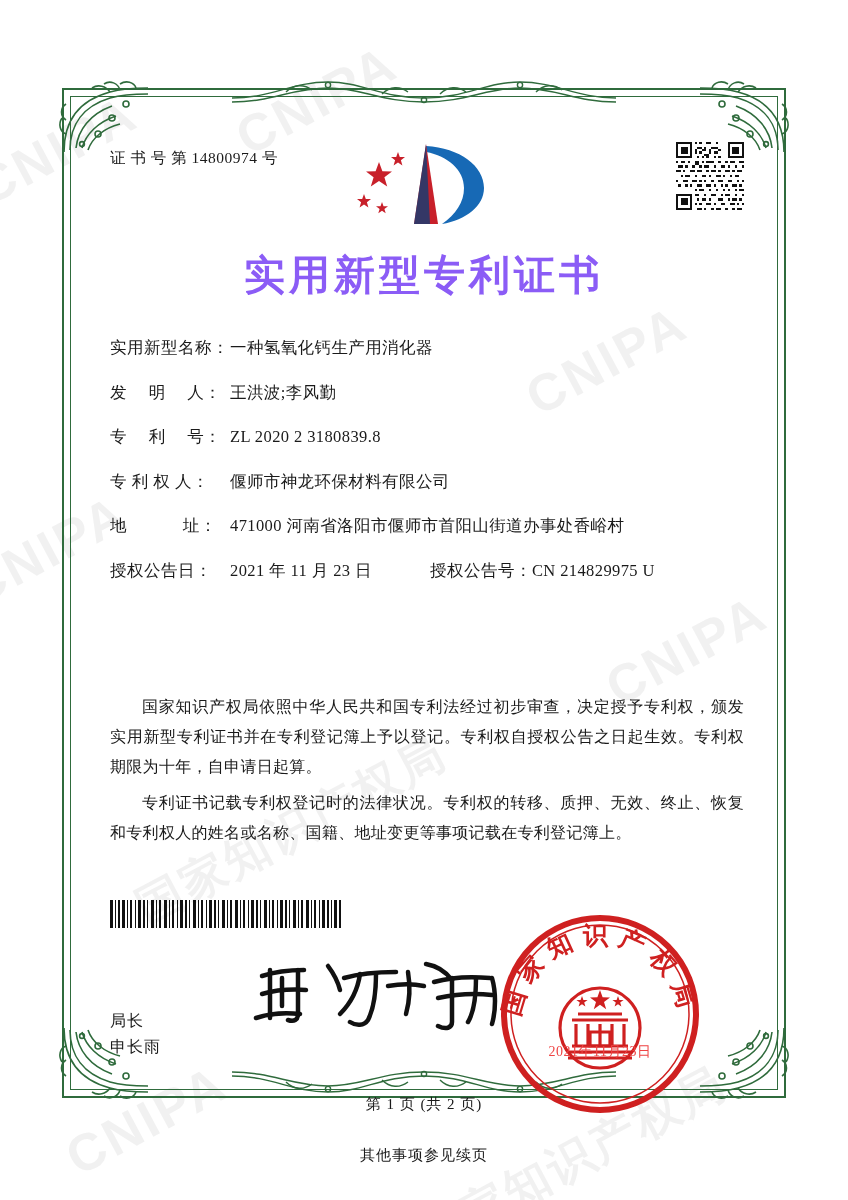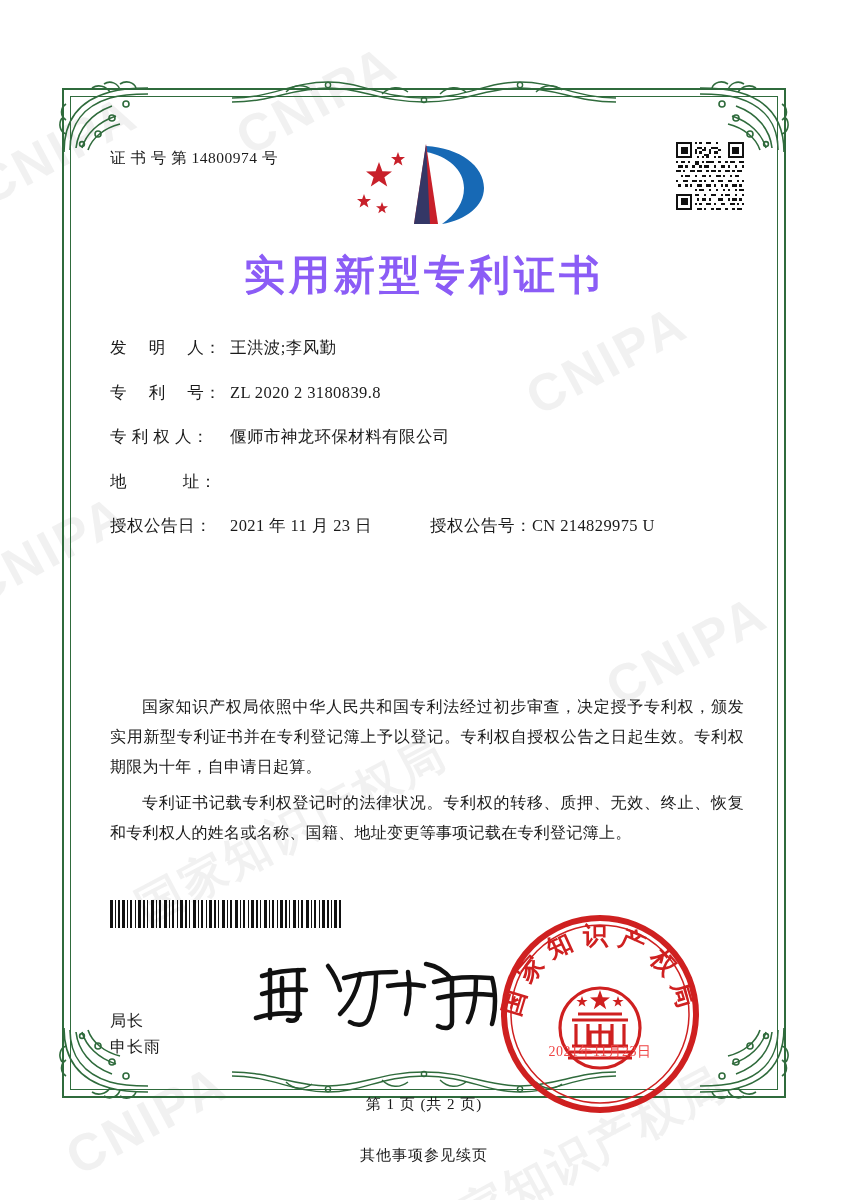--- a/index.html
+++ b/index.html
@@ -539,33 +539,38 @@
         <polygon points="30,54 31.8,59 37,59.1 32.9,62.3 34.4,67.4 30,64.4 25.6,67.4 27.1,62.3 23,59.1 28.2,59"></polygon>
         <polygon points="48,62 49.5,66.2 54,66.3 50.4,69 51.7,73.3 48,70.7 44.3,73.3 45.6,69 42,66.3 46.5,66.2"></polygon>
       </g>
     </svg>
   </div>
 
   <div class="main-title">实用新型专利证书</div>
 
   <div class="fields">
     <div class="field-row">
+      <span class="field-label">实用新型名称：</span>
+      <span class="field-value">一种氢氧化钙生产用消化器</span>
+    </div>
+    <div class="field-row">
       <span class="field-label">发　 明 　人：</span>
       <span class="field-value">王洪波;李风勤</span>
     </div>
     <div class="field-row">
       <span class="field-label">专　 利　 号：</span>
       <span class="field-value">ZL 2020 2 3180839.8</span>
     </div>
     <div class="field-row">
       <span class="field-label">专 利 权 人：</span>
       <span class="field-value">偃师市神龙环保材料有限公司</span>
     </div>
     <div class="field-row">
       <span class="field-label">地　　　 址：</span>
+      <span class="field-value">471000 河南省洛阳市偃师市首阳山街道办事处香峪村</span>
     </div>
     <div class="field-row double">
       <span class="field-label">授权公告日：</span>
       <span class="field-value">2021 年 11 月 23 日</span>
       <span class="field-value2-label">授权公告号：</span>
       <span class="field-value">CN 214829975 U</span>
     </div>
   </div>
 
   <div class="paragraphs">

